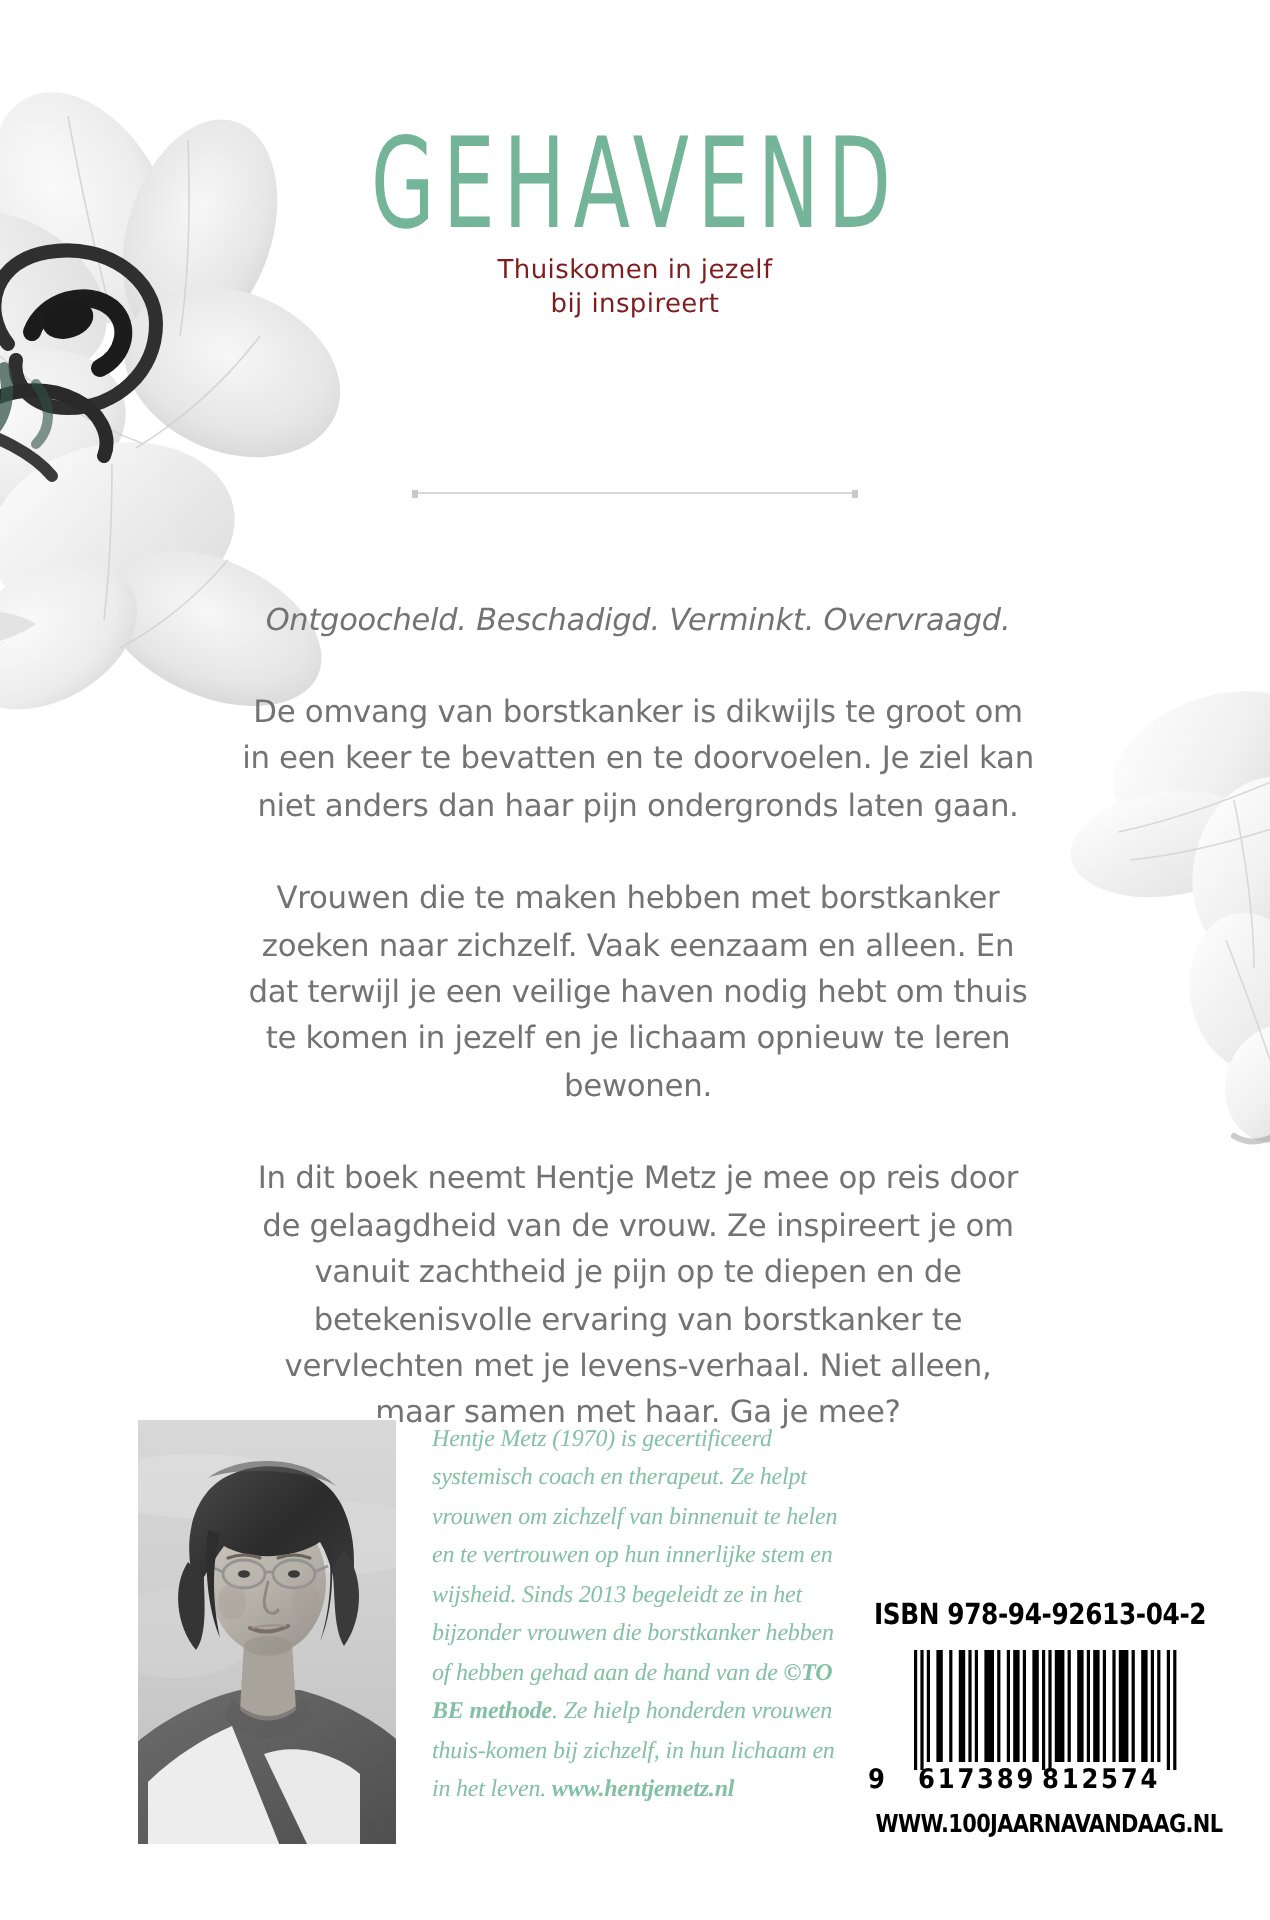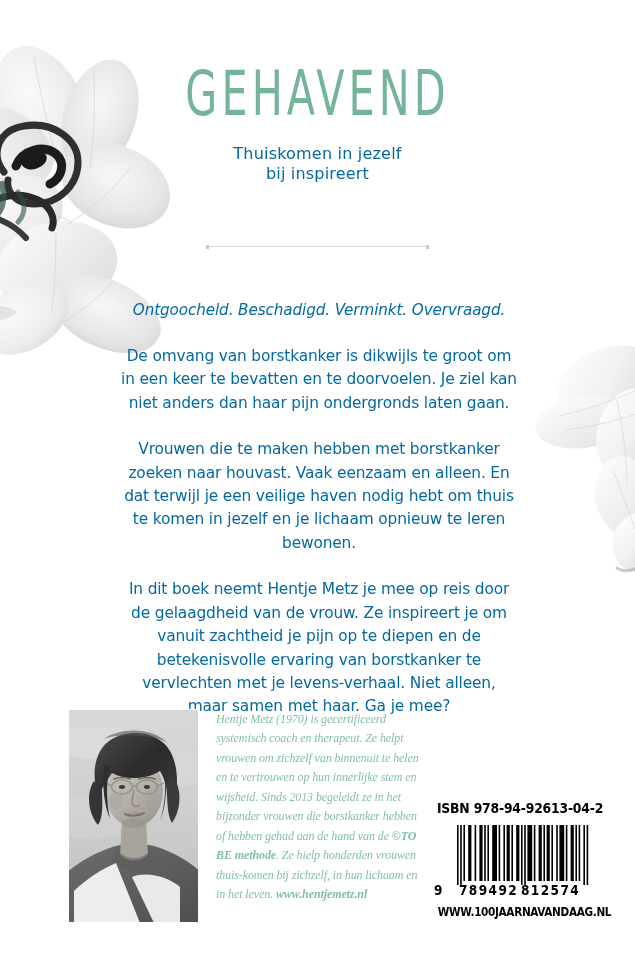--- a/index.html
+++ b/index.html
@@ -53,24 +53,24 @@
     font-family: "DejaVu Sans Condensed", "Liberation Sans Narrow", "Liberation Sans", sans-serif;
     font-size: 56px;
     letter-spacing: 5px;
     line-height: 1;
     font-weight: 400;
     transform: scaleX(0.82) scaleY(1.12);
     transform-origin: center top;
     margin: 0;
   }
   .book-subtitle {
-    margin: 26px 0 0 0;
-    color: #0369a1;
+    margin: 10px 0 0 0;
+    color: #7f1d1d;
     font-family: "DejaVu Sans", sans-serif;
-    font-size: 16px;
+    font-size: 13px;
     line-height: 1.28;
     font-weight: 400;
     letter-spacing: 0.2px;
   }
 
   
   .divider-wrap {
     position: absolute;
     left: 0;
     top: 246px;
@@ -97,21 +97,21 @@
   .divider::before { left: -1px; }
   .divider::after  { right: -1px; }
 
   
   .body-copy {
     position: absolute;
     left: 121px;
     top: 299px;
     width: 396px;
     text-align: center;
-    color: #0369a1;
+    color: #737373;
     font-family: "DejaVu Sans", sans-serif;
   }
   .lede {
     margin: 0 0 24px 0;
     font-style: italic;
     font-size: 15.2px;
     line-height: 1.45;
     letter-spacing: -0.1px;
   }
   .para {
@@ -316,21 +316,21 @@
     </div>
   </div>
 
   <div class="divider-wrap">
     <div class="divider"></div>
   </div>
 
   <div class="body-copy">
     <p class="lede">Ontgoocheld. Beschadigd. Verminkt. Overvraagd.</p>
     <p class="para">De omvang van borstkanker is dikwijls te groot om in een keer te bevatten en te doorvoelen. Je ziel kan niet anders dan haar pijn ondergronds laten gaan.</p>
-    <p class="para">Vrouwen die te maken hebben met borstkanker zoeken naar houvast. Vaak eenzaam en alleen. En dat terwijl je een veilige haven nodig hebt om thuis te komen in jezelf en je lichaam opnieuw te leren bewonen.</p>
+    <p class="para">Vrouwen die te maken hebben met borstkanker zoeken naar zichzelf. Vaak eenzaam en alleen. En dat terwijl je een veilige haven nodig hebt om thuis te komen in jezelf en je lichaam opnieuw te leren bewonen.</p>
     <p class="para">In dit boek neemt Hentje Metz je mee op reis door de gelaagdheid van de vrouw. Ze inspireert je om vanuit zachtheid je pijn op te diepen en de betekenisvolle ervaring van borstkanker te vervlechten met je levens-verhaal. Niet alleen, maar samen met haar. Ga je mee?</p>
   </div>
 
   <svg class="author-photo" viewBox="0 0 131 214" xmlns="http://www.w3.org/2000/svg">
     <defs>
       <linearGradient id="sky" x1="0%" y1="0%" x2="0%" y2="100%">
         <stop offset="0%" stop-color="#d8d8d8"></stop>
         <stop offset="45%" stop-color="#cfcfcf"></stop>
         <stop offset="100%" stop-color="#bfbfbf"></stop>
       </linearGradient>
@@ -450,21 +450,21 @@
           <rect x="137.6" y="2" width="3.2" height="56"></rect>
           <rect x="142.4" y="2" width="1.6" height="56"></rect>
           <rect x="145.6" y="2" width="1.6" height="56"></rect>
 
           <rect x="150.4" y="2" width="1.6" height="60"></rect>
           <rect x="153.6" y="2" width="1.6" height="60"></rect>
         </g>
       </svg>
       <div class="barcode-digits">
         <span class="bd-lead">9</span>
-        <span class="bd-left">789492</span>
+        <span class="bd-left">617389</span>
         <span class="bd-right">812574</span>
       </div>
     </div>
 
     <div class="publisher-url">WWW.100JAARNAVANDAAG.NL</div>
   </div>
 
 </div>
 
 </body></html>

